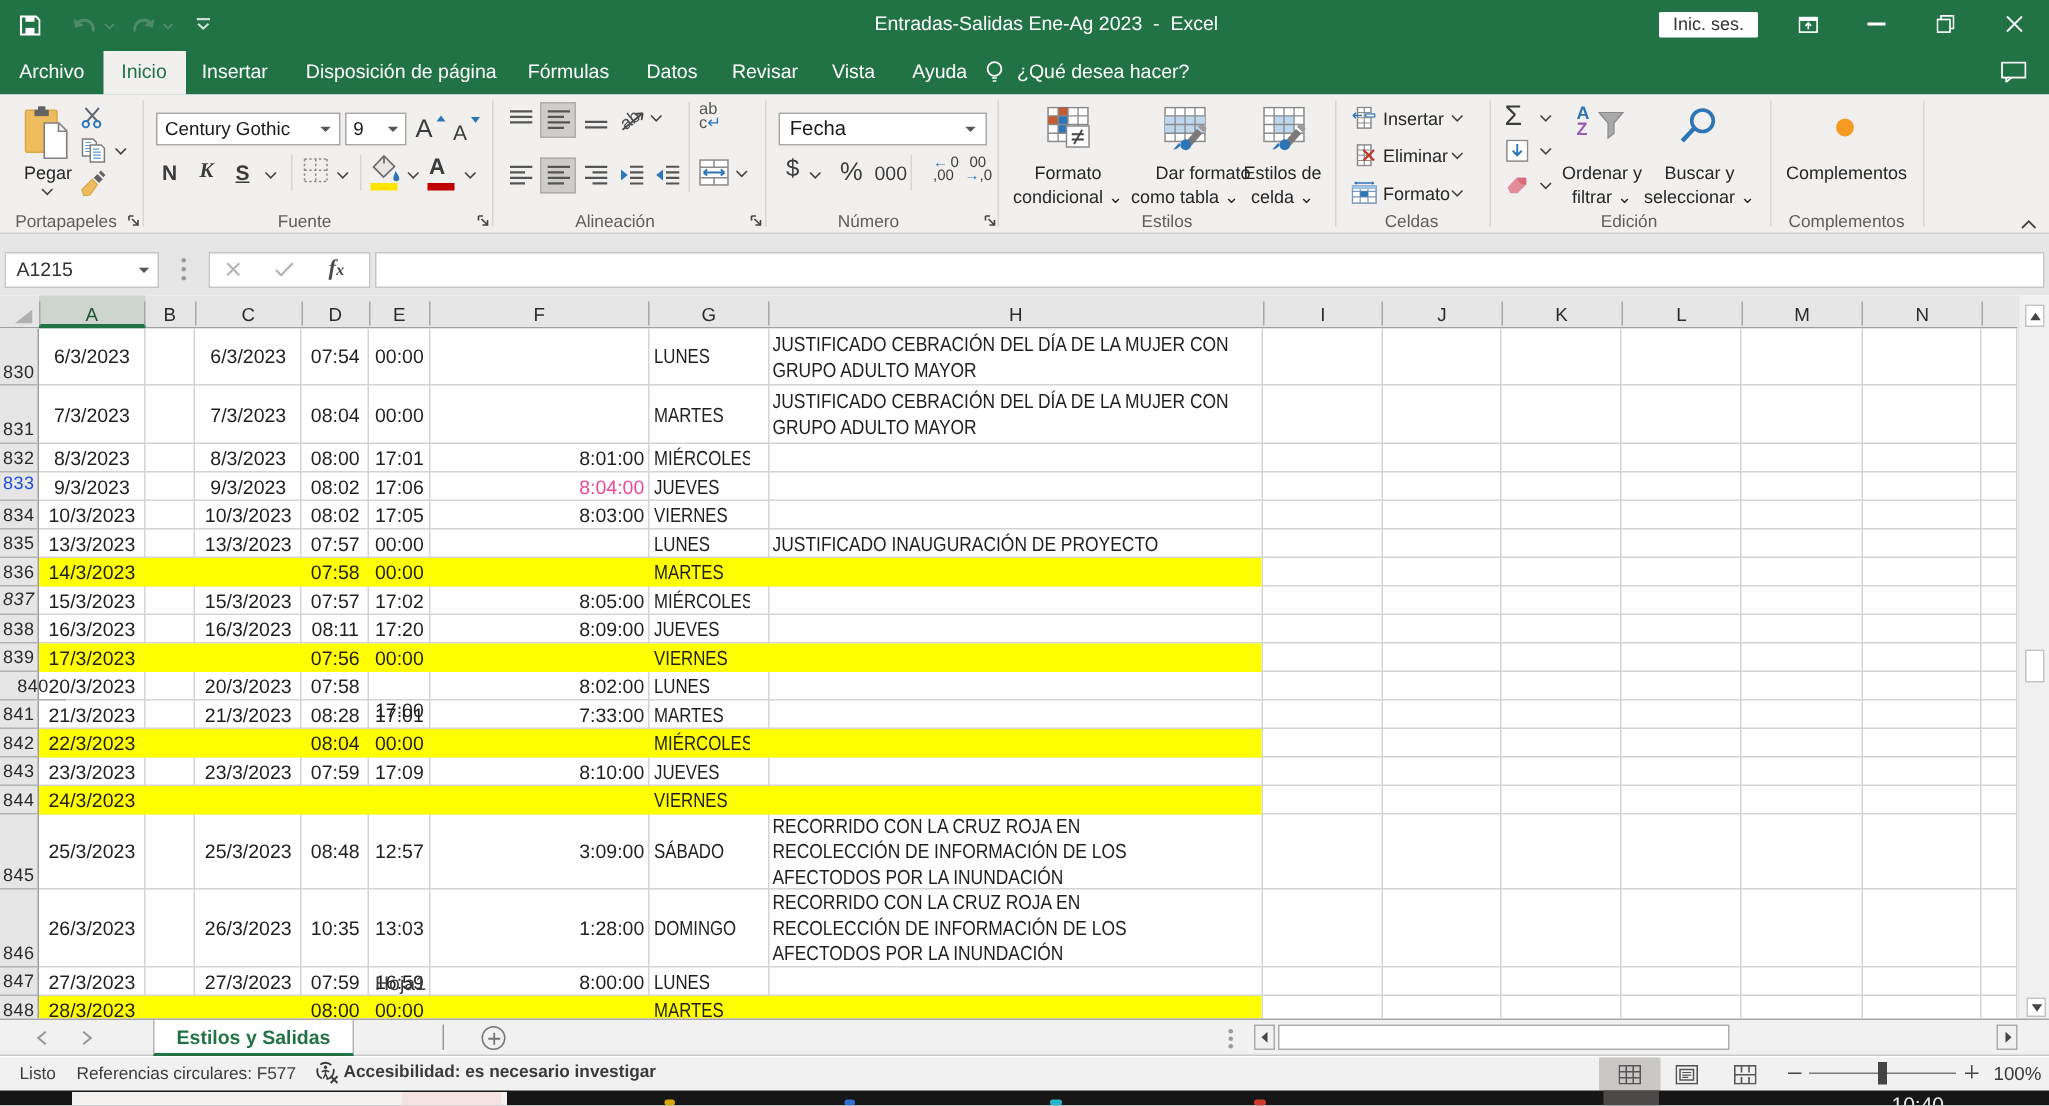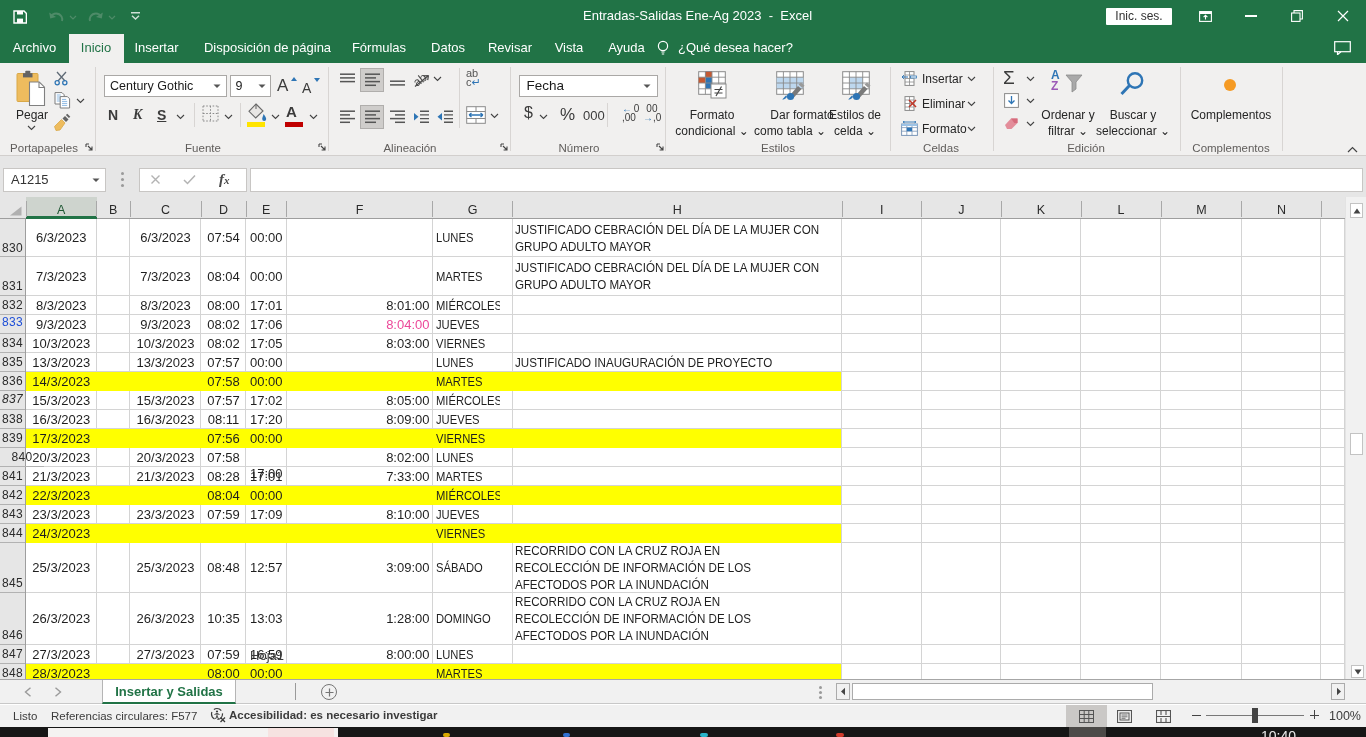--- a/index.html
+++ b/index.html
@@ -624,21 +624,21 @@
 <svg class="ab" style="left:1354px;top:669px" width="8" height="6" viewBox="0 0 8 6">
       <path d="M4 5.5 L7.5 0.5 H0.5 Z" fill="#444"></path>
     </svg>
 <div class="ab" style="left:0;top:679px;width:1366px;height:25px;background:#f1f1f1;border-top:1px solid #a6a6a6;border-bottom:1px solid #c8c8c8;"></div>
 <svg class="ab" style="left:24px;top:687px" width="8" height="10" viewBox="0 0 8 10">
       <path d="M6.5 0.8 L1.5 5 L6.5 9.2" fill="none" stroke="#9a9a9a" stroke-width="1.4"></path>
     </svg>
 <svg class="ab" style="left:54px;top:687px" width="8" height="10" viewBox="0 0 8 10">
       <path d="M1.5 0.8 L6.5 5 L1.5 9.2" fill="none" stroke="#9a9a9a" stroke-width="1.4"></path>
     </svg>
-<div class="ab" style="left:102px;top:680px;width:134px;height:24px;background:#fff;border-left:1px solid #b5b5b5;border-right:1px solid #b5b5b5;border-bottom:2px solid #217346;display:flex;align-items:center;justify-content:center;font-size:13px;font-weight:bold;color:#217346;">Insertar y Salidas</div>
+<div class="ab" style="left:102px;top:680px;width:134px;height:24px;background:#fff;border-left:1px solid #b5b5b5;border-right:1px solid #b5b5b5;border-bottom:2px solid #217346;display:flex;align-items:center;justify-content:center;font-size:13px;font-weight:bold;color:#217346;">Estilos y Salidas</div>
 <div class="ab" style="left:238px;top:644px;width:58px;height:23px;display:flex;align-items:center;justify-content:center;font-size:13px;color:#3b3b3b;">Hoja1</div>
 <div class="ab" style="left:295px;top:683px;width:1px;height:17px;background:#9a9a9a;"></div>
 <div class="ab" style="left:321px;top:683.5px;width:16px;height:16px;border:1px solid #757575;border-radius:50%;"></div>
 <svg class="ab" style="left:325px;top:687.5px" width="9" height="9" viewBox="0 0 9 9">
       <path d="M4.5 0.5 V8.5 M0.5 4.5 H8.5" stroke="#757575" stroke-width="1.2"></path>
     </svg>
 <div class="ab" style="left:819px;top:686px;width:3px;height:3px;background:#9a9a9a;border-radius:50%;box-shadow:0 5px 0 #9a9a9a,0 10px 0 #9a9a9a;"></div>
 <div class="ab" style="left:836px;top:683px;width:14px;height:17px;background:#f1f1f1;border:1px solid #ababab;"></div>
 <svg class="ab" style="left:840px;top:687px" width="6" height="9" viewBox="0 0 6 9">
       <path d="M5 0.8 L1 4.5 L5 8.2 Z" fill="#444"></path>

